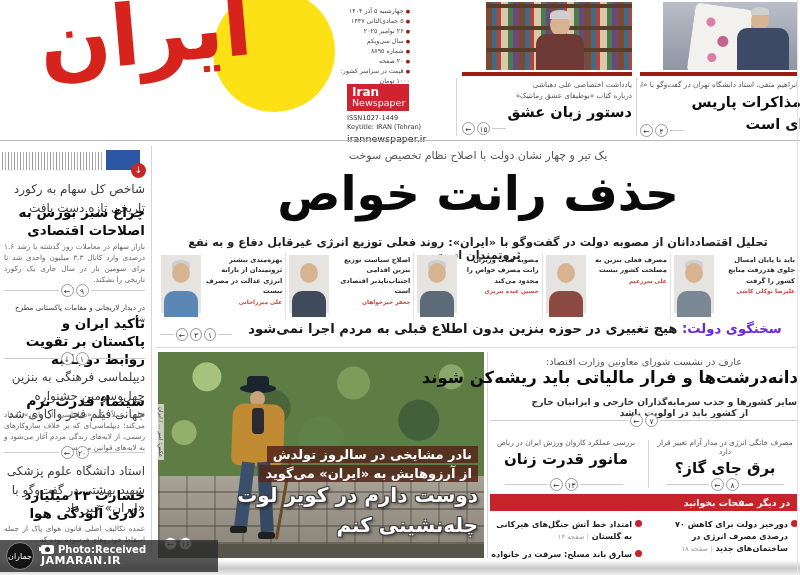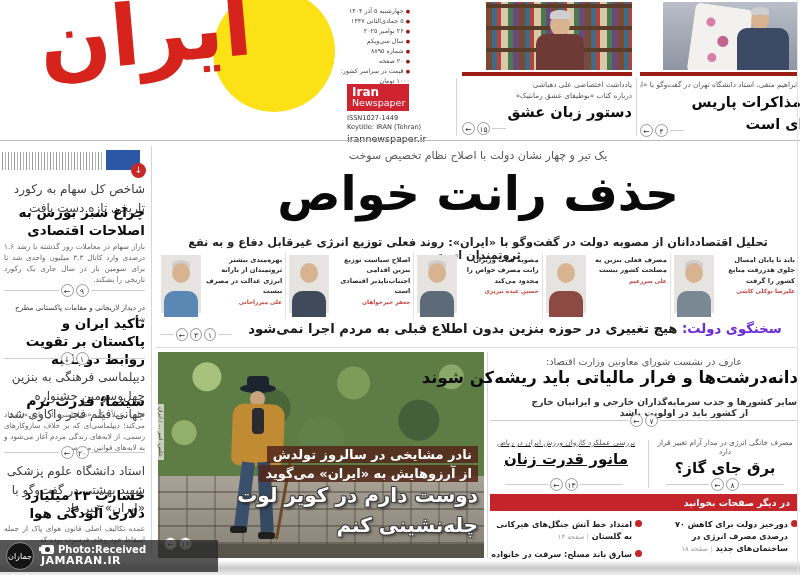--- a/index.html
+++ b/index.html
@@ -375,21 +375,21 @@
     <div class="ss-kick">مصرف خانگی انرژی در مدار آرام تغییر قرار دارد</div>
     <div class="ss-head">برق جای گاز؟</div>
   </div>
   <div class="abs pgref" style="left:666px;top:478px;width:118px;">
     <span class="pg-line"></span>
     <span class="pg-circle">←</span>
     <span class="pg-circle">۸</span>
     <span class="pg-line"></span>
   </div>
 
-  <div class="abs rtl ctr" style="left:490px;top:438px;width:152px;text-decoration:underline;">
+  <div class="abs rtl ctr" style="left:490px;top:438px;width:152px;">
     <div class="ss-kick">بررسی عملکرد کاروان ورزش ایران در ریاض</div>
     <div class="ss-head">مانور قدرت زنان</div>
   </div>
   <div class="abs pgref" style="left:505px;top:478px;width:118px;">
     <span class="pg-line"></span>
     <span class="pg-circle">←</span>
     <span class="pg-circle">۱۳</span>
     <span class="pg-line"></span>
   </div>
 

